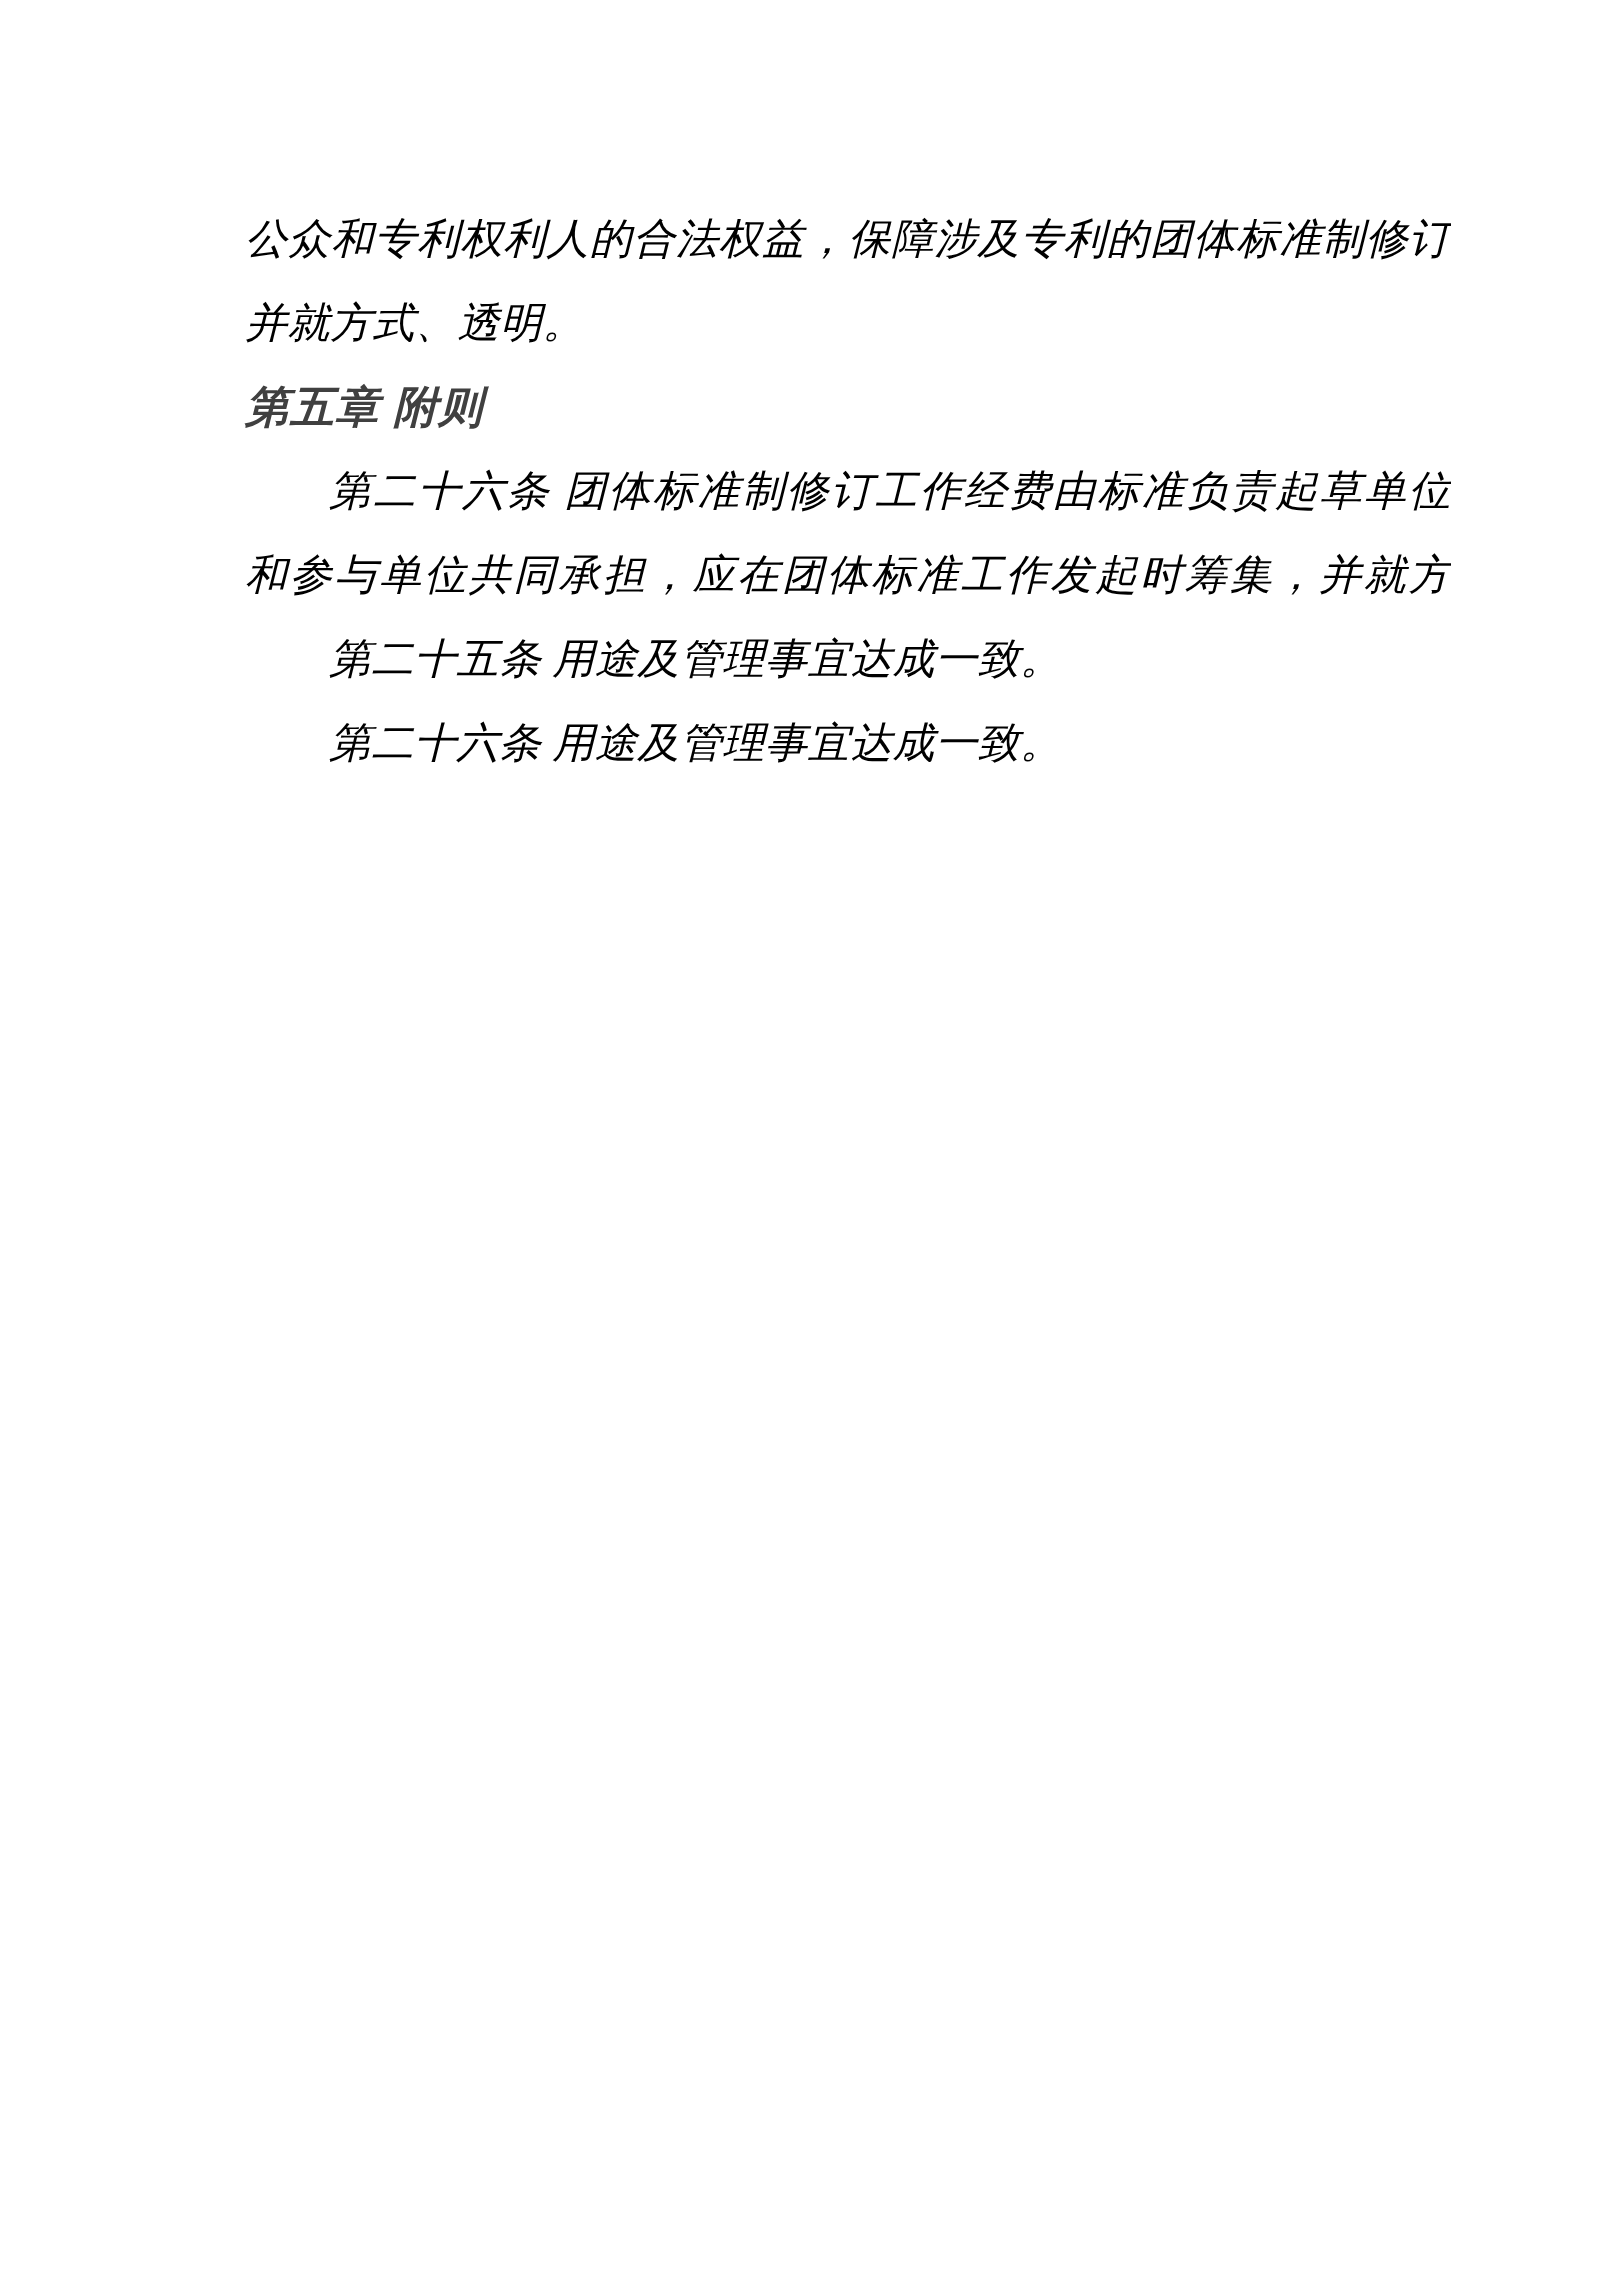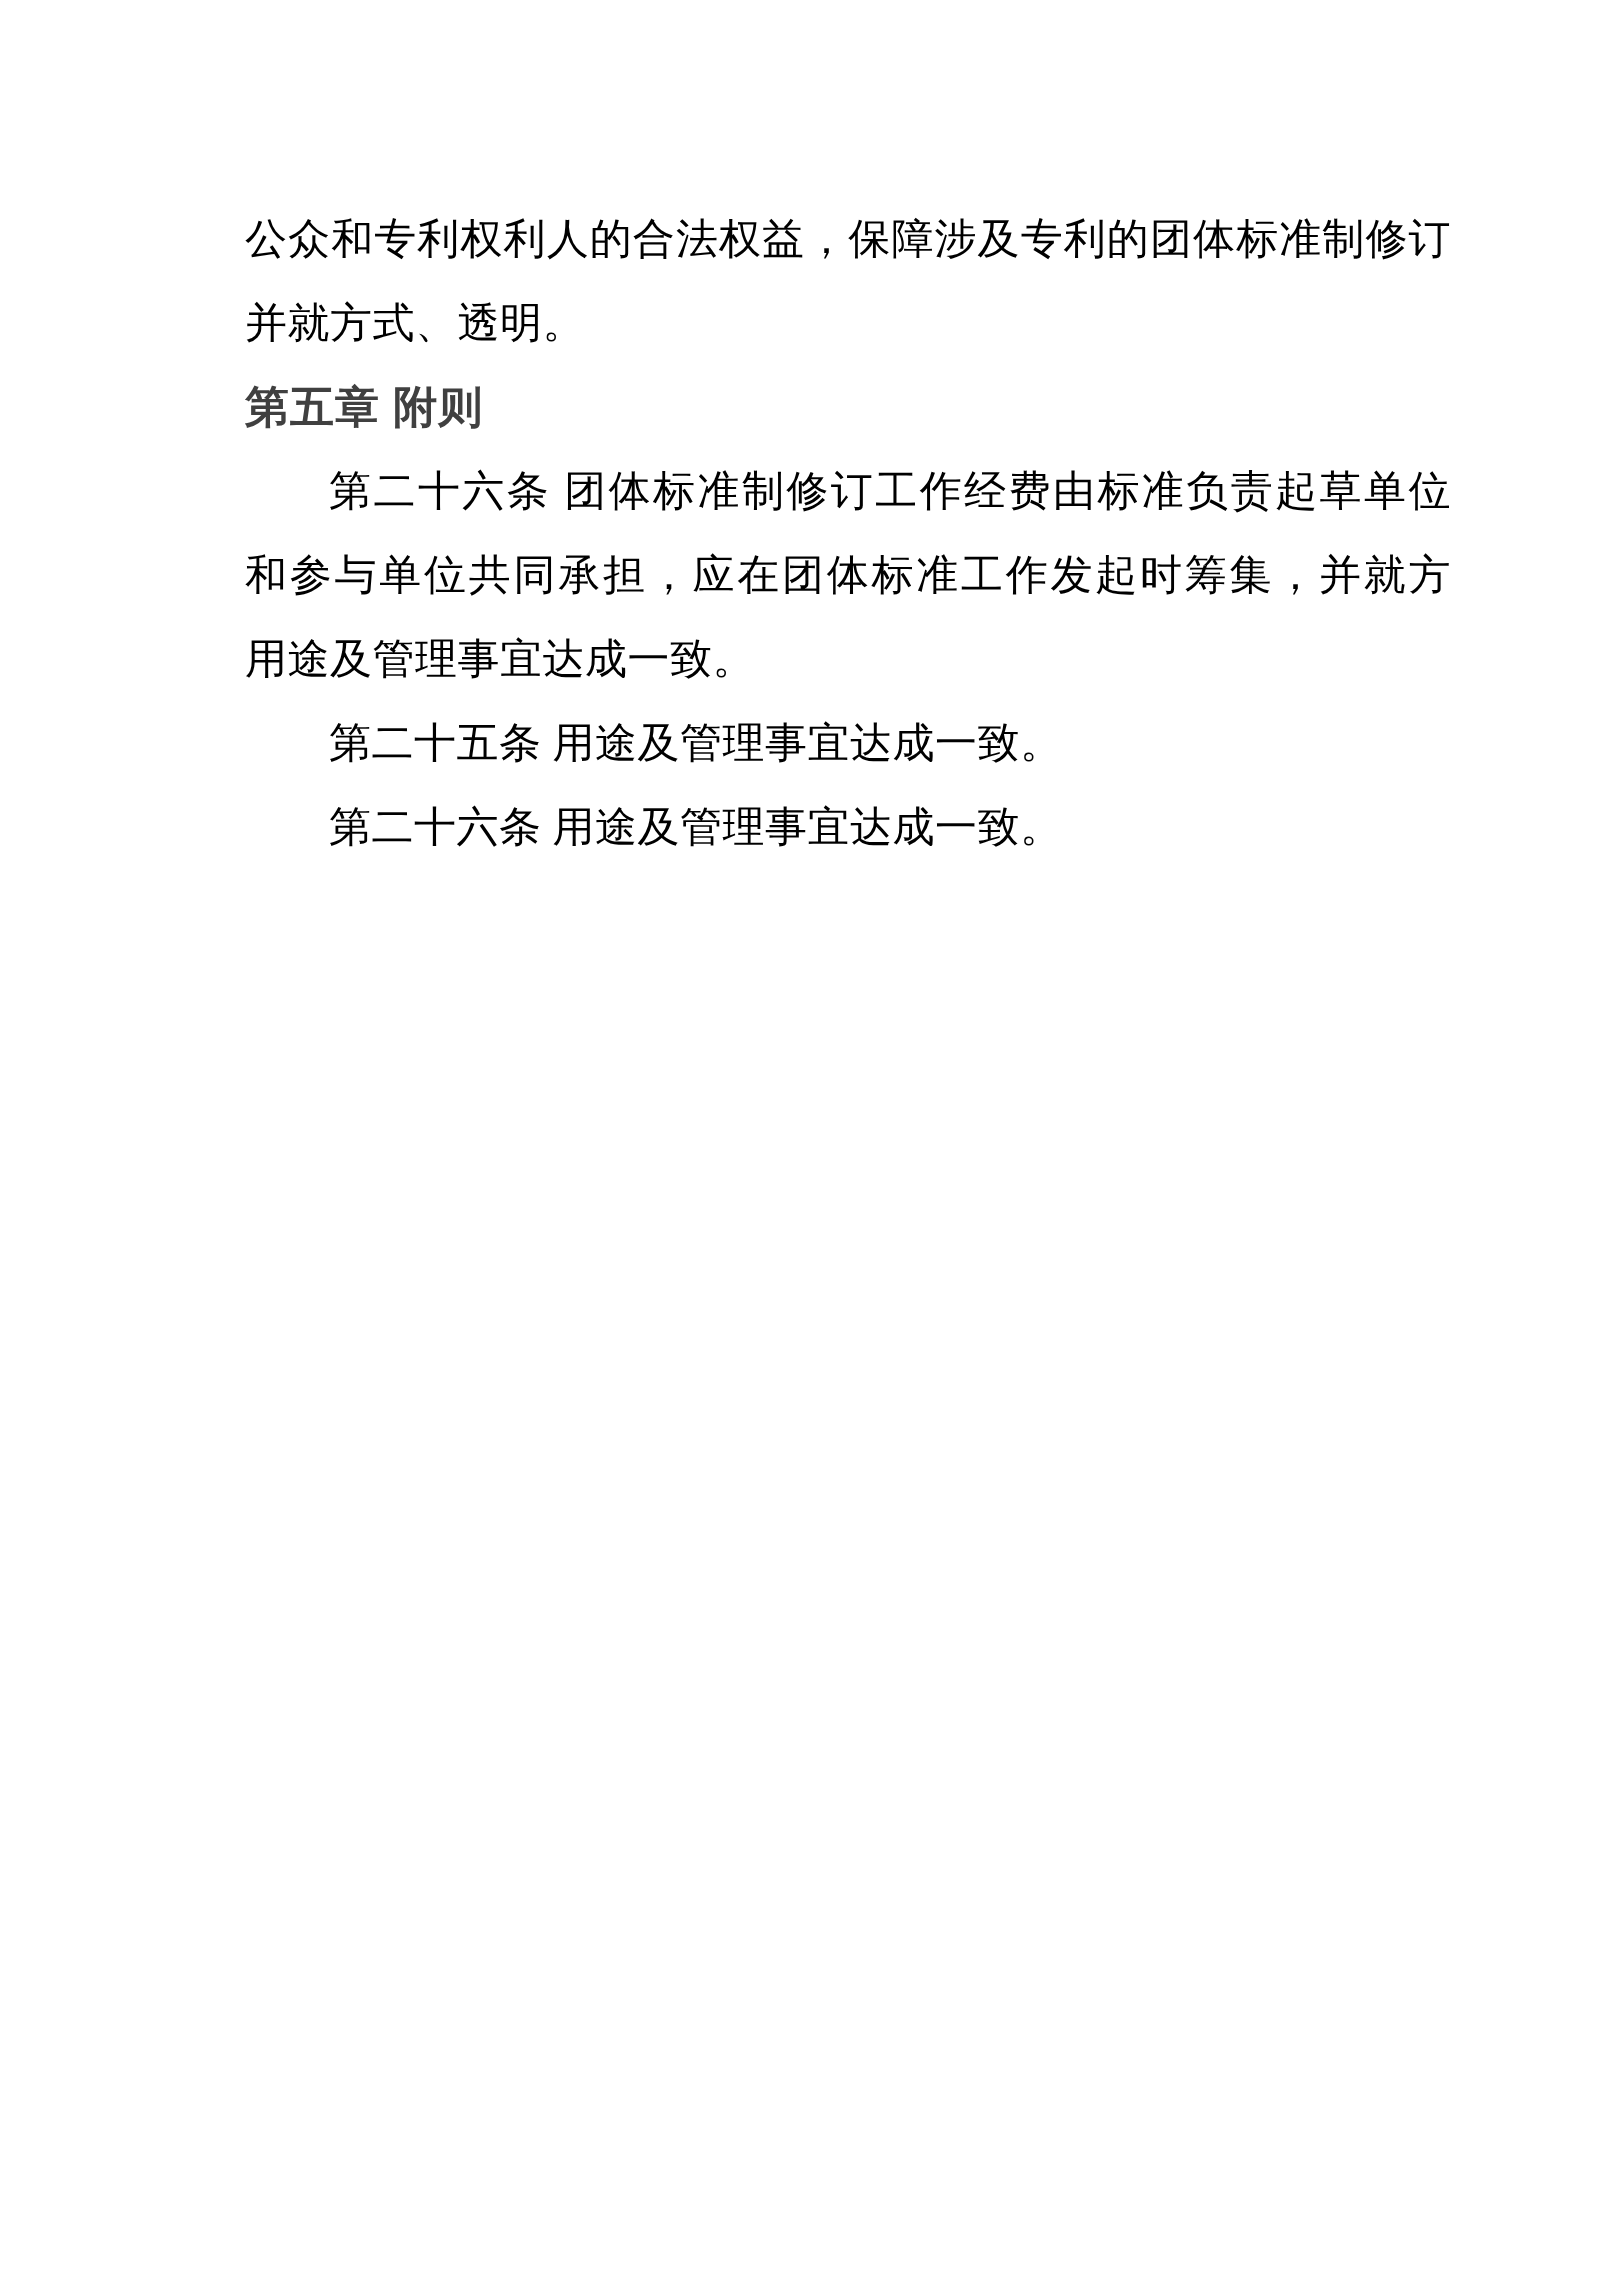--- a/index.html
+++ b/index.html
@@ -6,20 +6,21 @@
     margin: 0;
     padding: 0;
     background: #ffffff;
   }
   .page {
     position: relative;
     width: 1621px;
     height: 1678px;
     background: #ffffff;
     overflow: hidden;
+    font-style: italic;
   }
   .text-block {
     position: absolute;
     left: 245px;
     top: 197px;
     width: 1206px;
     font-family: "Liberation Serif", "DejaVu Serif", serif;
     font-size: 42px;
     line-height: 84px;
     color: #000000;
@@ -59,21 +60,20 @@
     <div class="line justify">公众和专利权利人的合法权益，保障涉及专利的团体标准制修订</div>
 
     <div class="line">并就方式、透明。</div>
 
     <h2 class="chapter">第五章 附则</h2>
 
     <div class="line justify indent">第二十六条 团体标准制修订工作经费由标准负责起草单位</div>
 
     <div class="line justify">和参与单位共同承担，应在团体标准工作发起时筹集，并就方式、</div>
 
-    <div class="line">用途及管理事宜达成一致。</div>
 
     <div class="line indent">第二十五条 用途及管理事宜达成一致。</div>
 
     <div class="line indent">第二十六条 用途及管理事宜达成一致。</div>
 
   </div>
 </div>
 
 
 </body></html>

